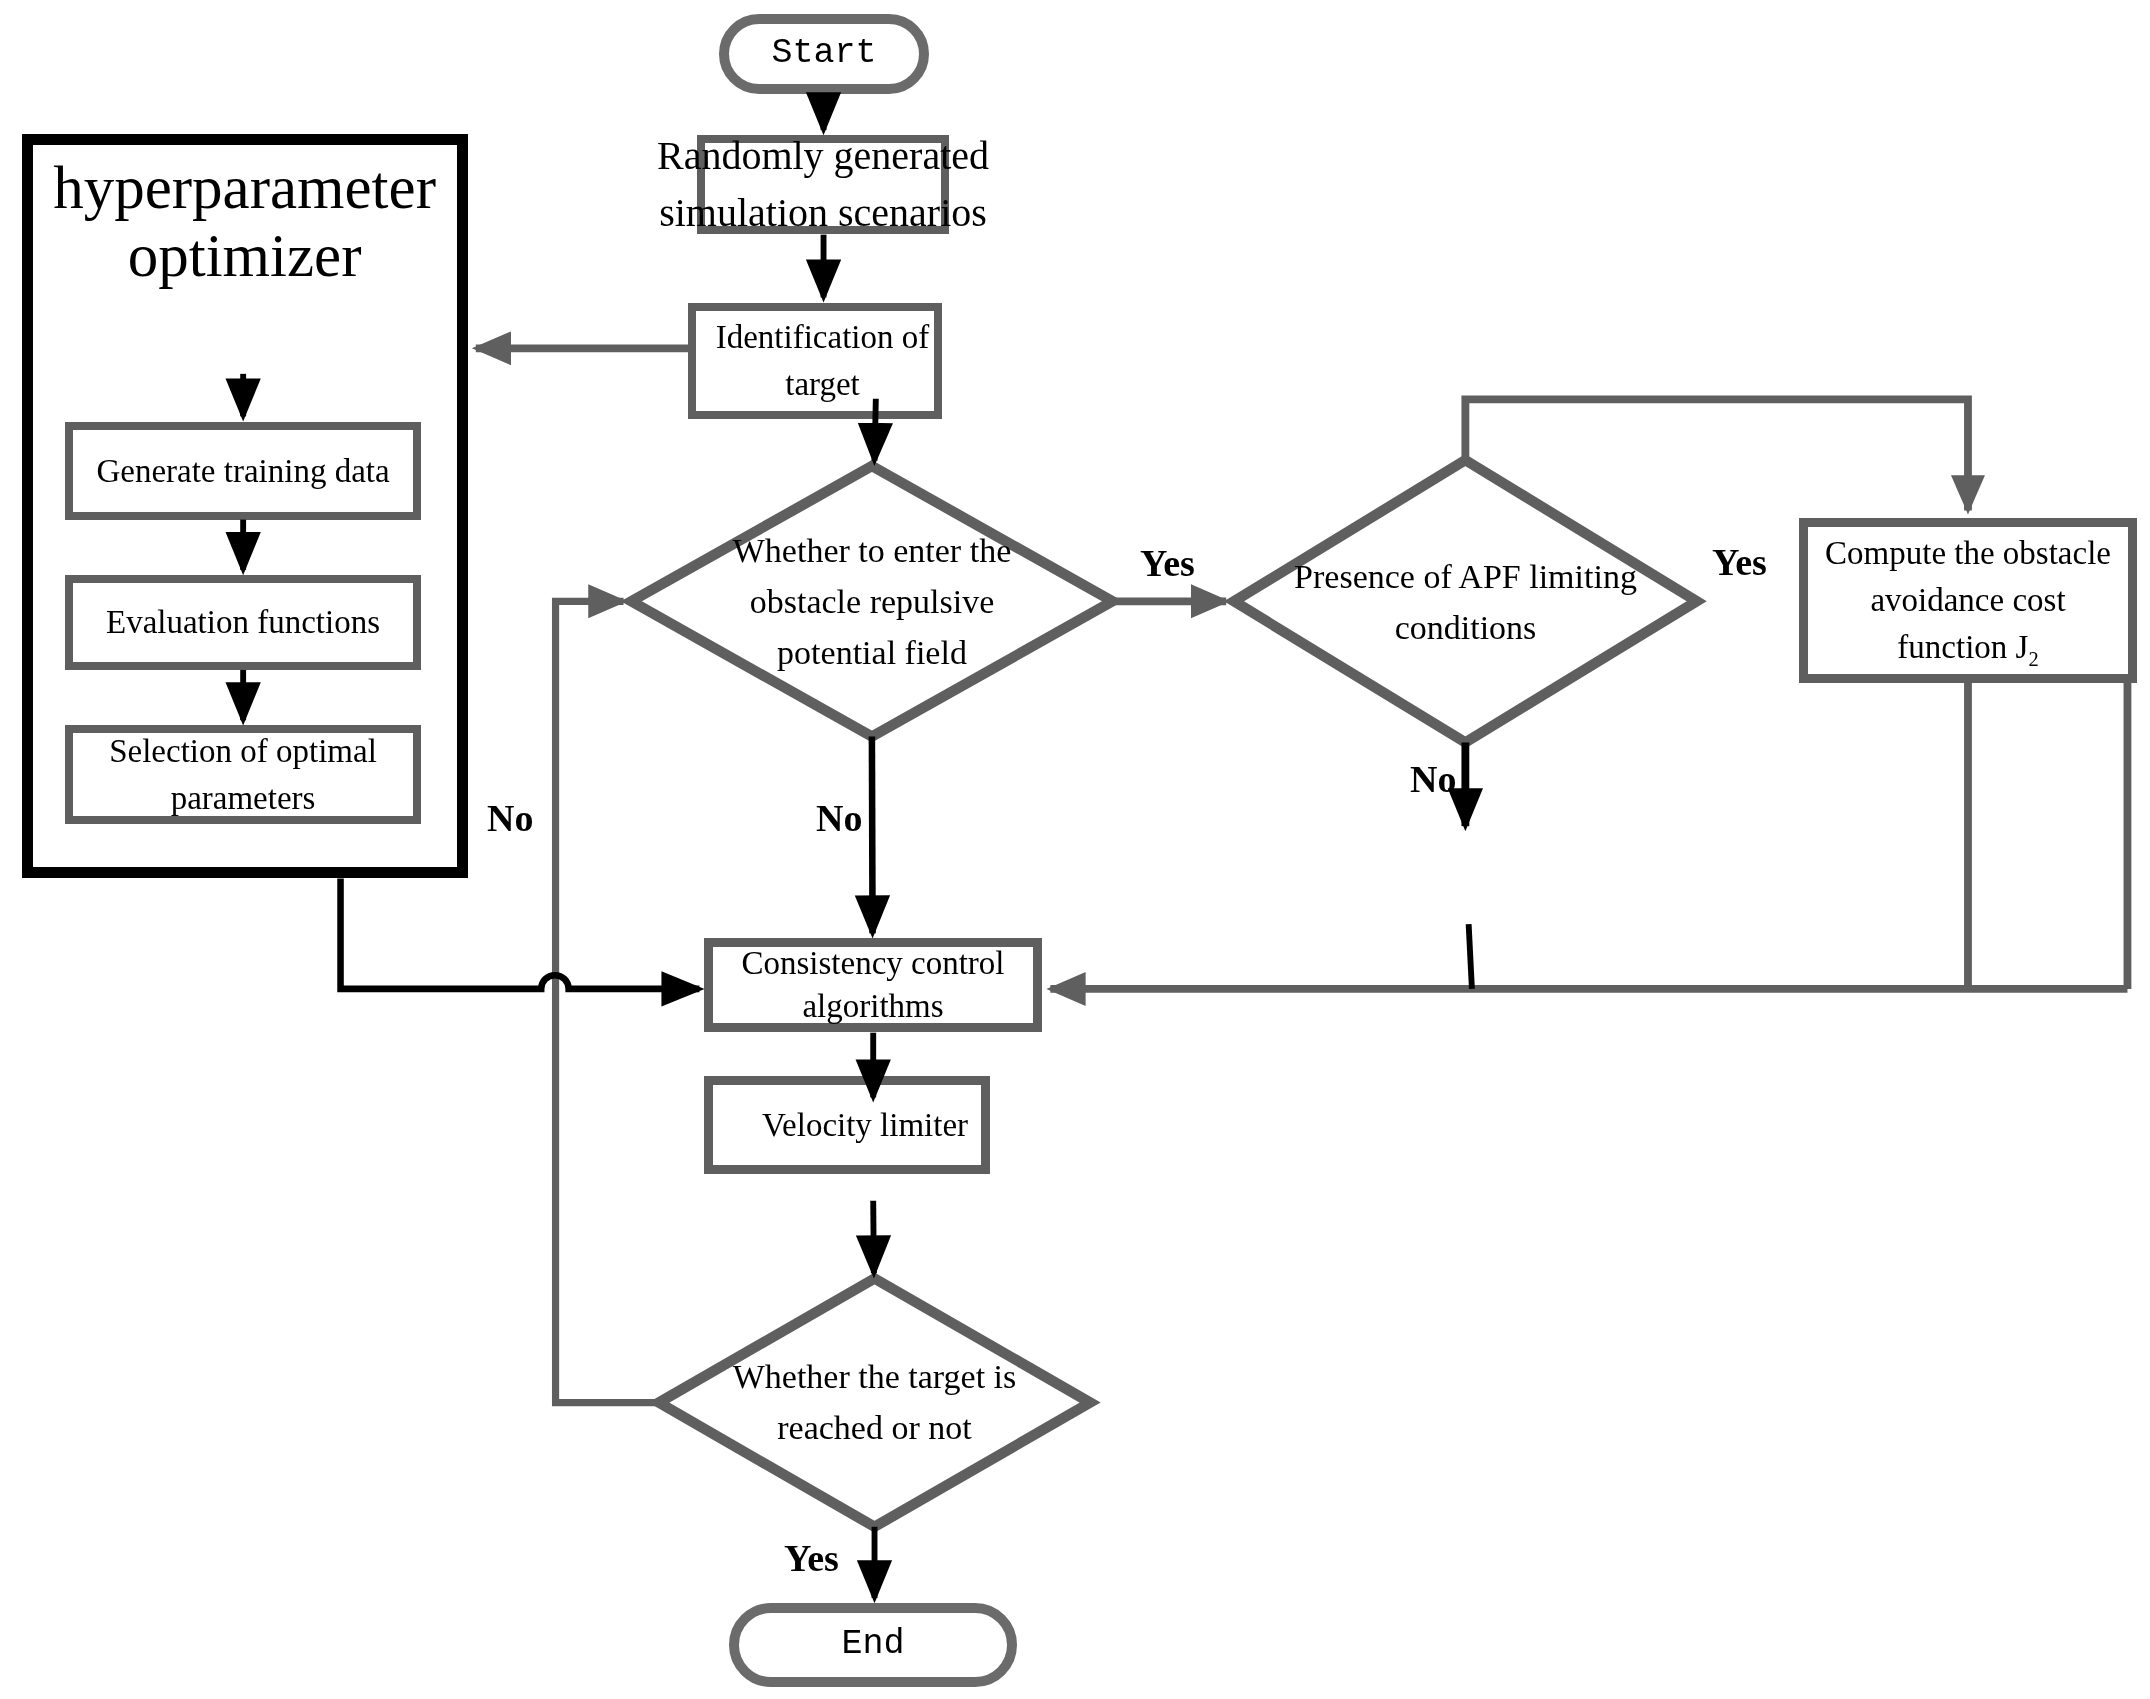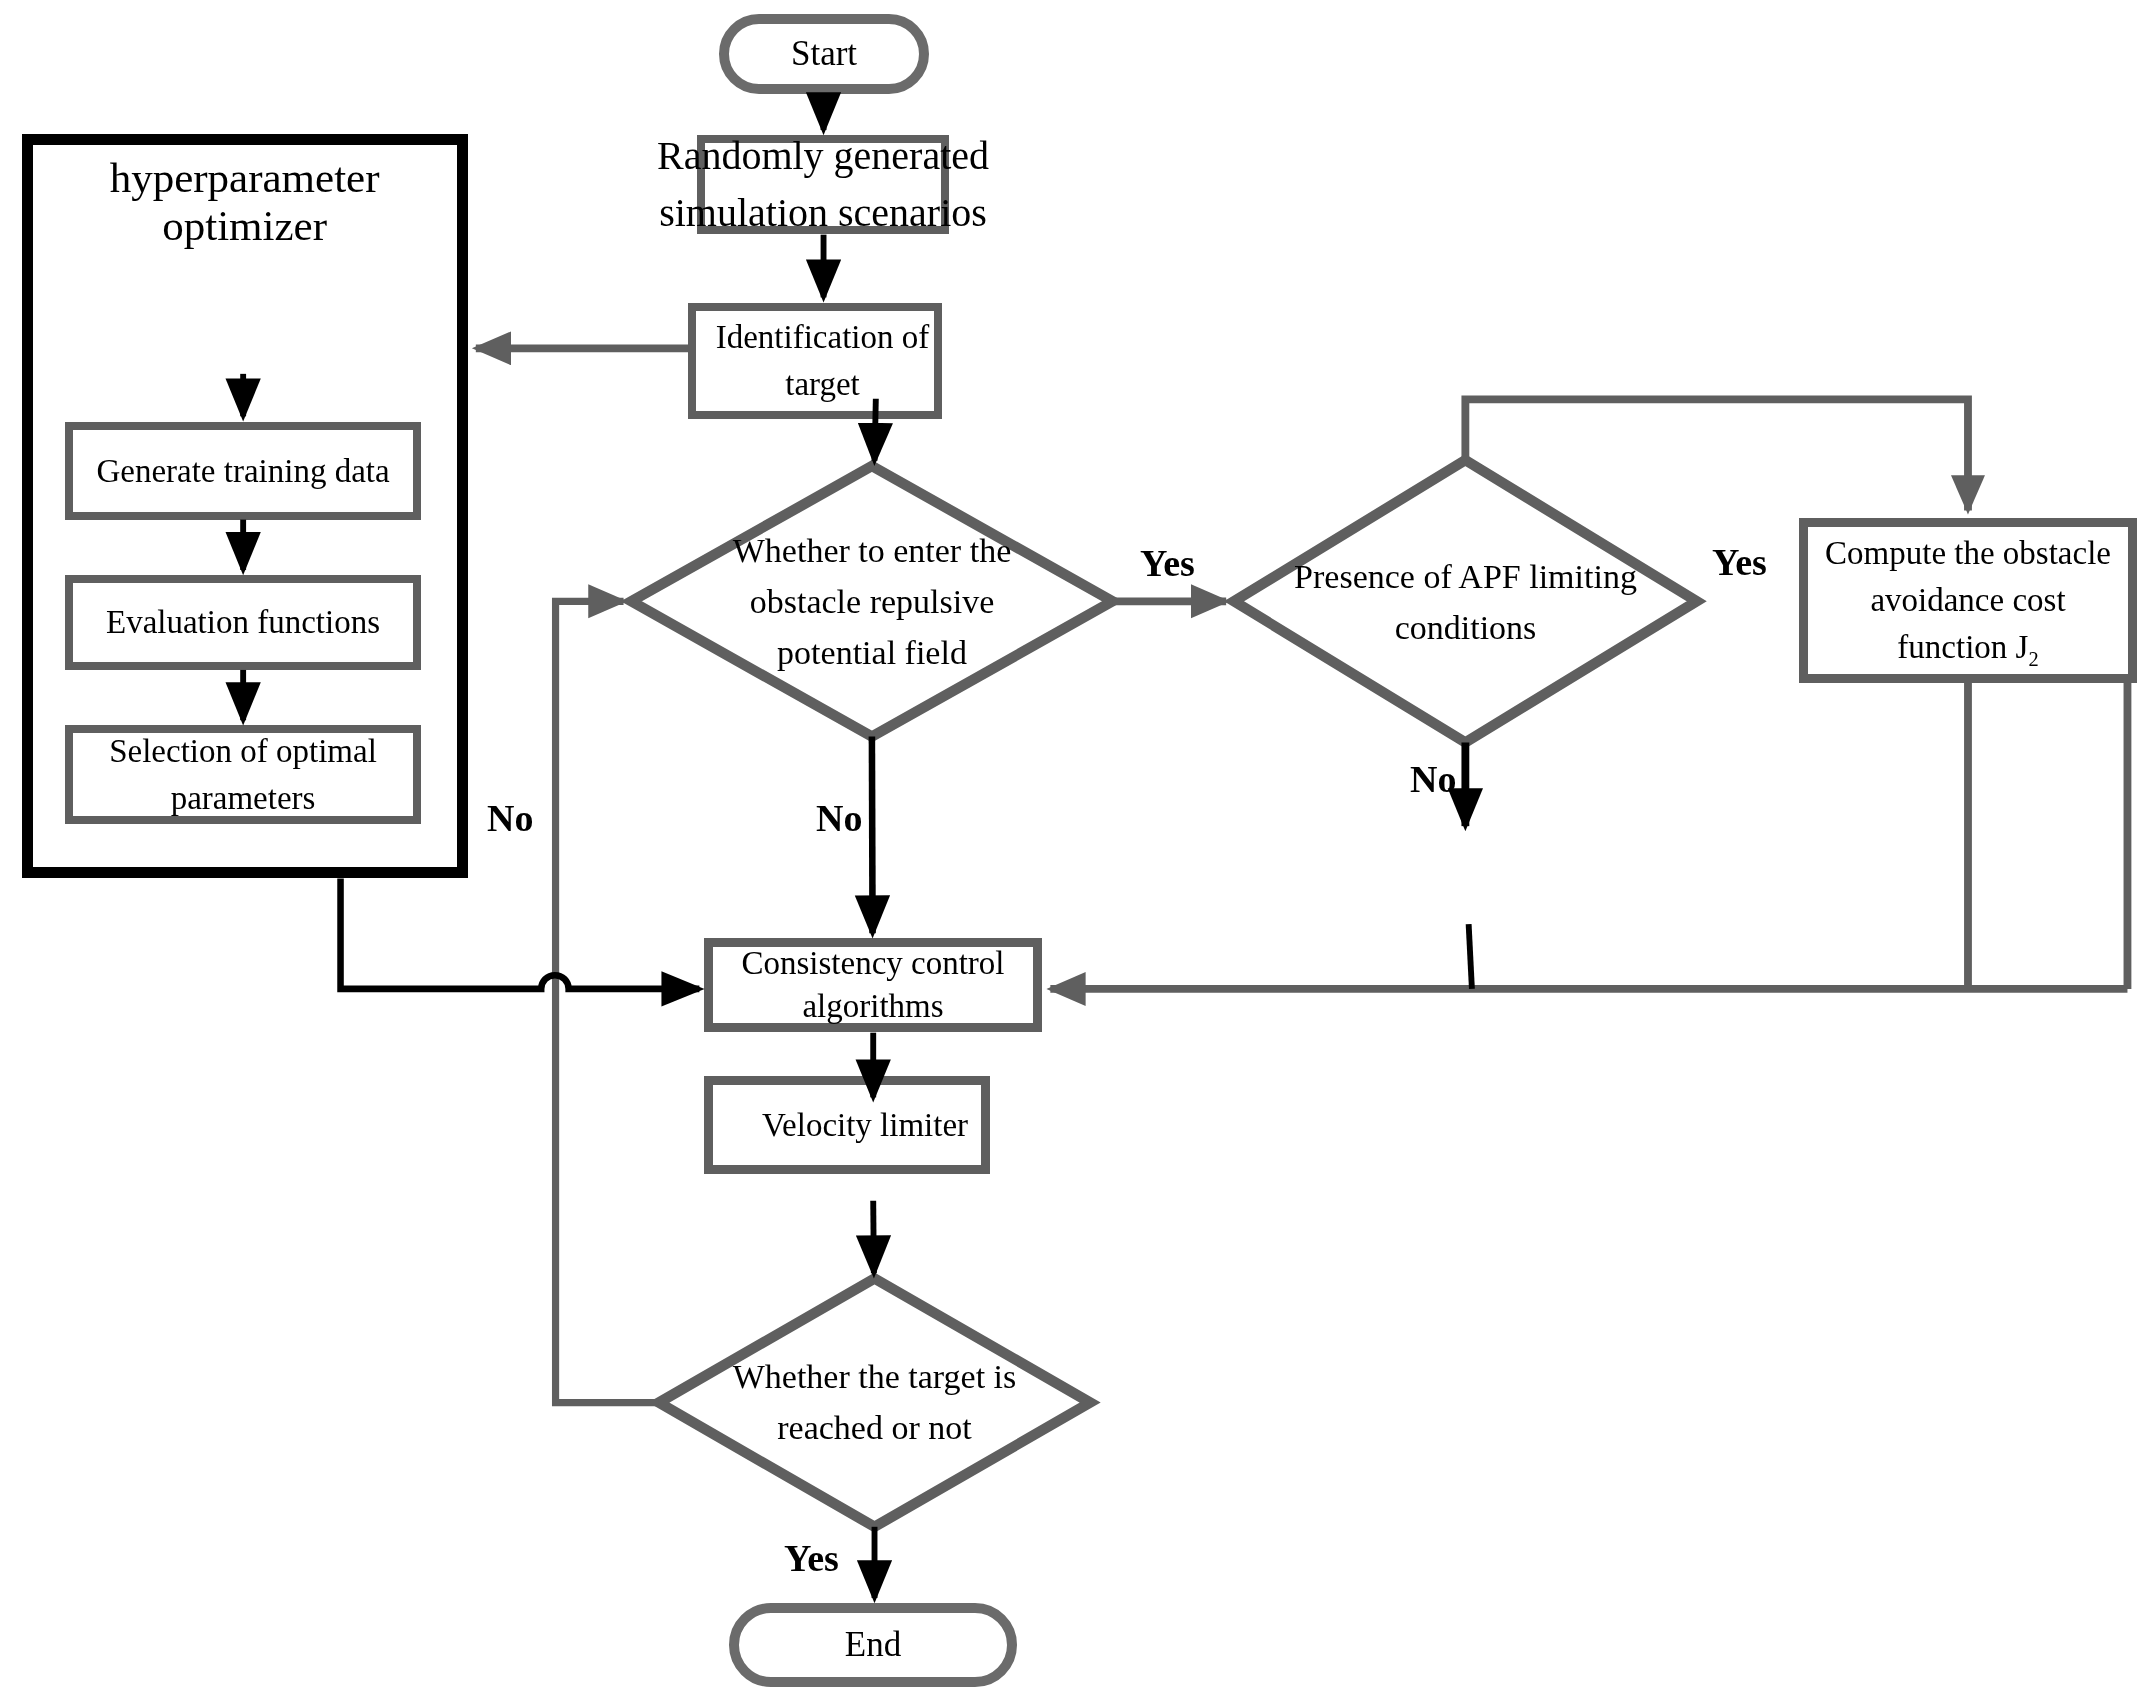--- a/index.html
+++ b/index.html
@@ -24,24 +24,24 @@
     flex-direction:column;
     align-items:center;
     justify-content:center;
     text-align:center;
     font-size:33px;
     line-height:1.42;
     white-space:nowrap;
   }
   .rect{border:8.5px solid #5f5f5f;}
   .thickrect{border:9.1px solid #5f5f5f;}
-  .terminal{border:10.5px solid #6b6b6b;border-radius:46px;font-size:35px;}
+  .terminal{border:10.5px solid #6b6b6b;border-radius:46px;font-size:35px;font-family:Liberation Mono, monospace;}
   .outerbox{border:11.8px solid #000000;background:#ffffff;justify-content:flex-start;}
   .outer-title{
-    font-size:43px;
+    font-size:61px;
     line-height:1.12;
     margin-top:9.1px;
     white-space:nowrap;
   }
   .fs46{font-size:40px;}
   .fs52{font-size:34px;}
   .dtext{
     position:absolute;
     display:flex;
     flex-direction:column;

